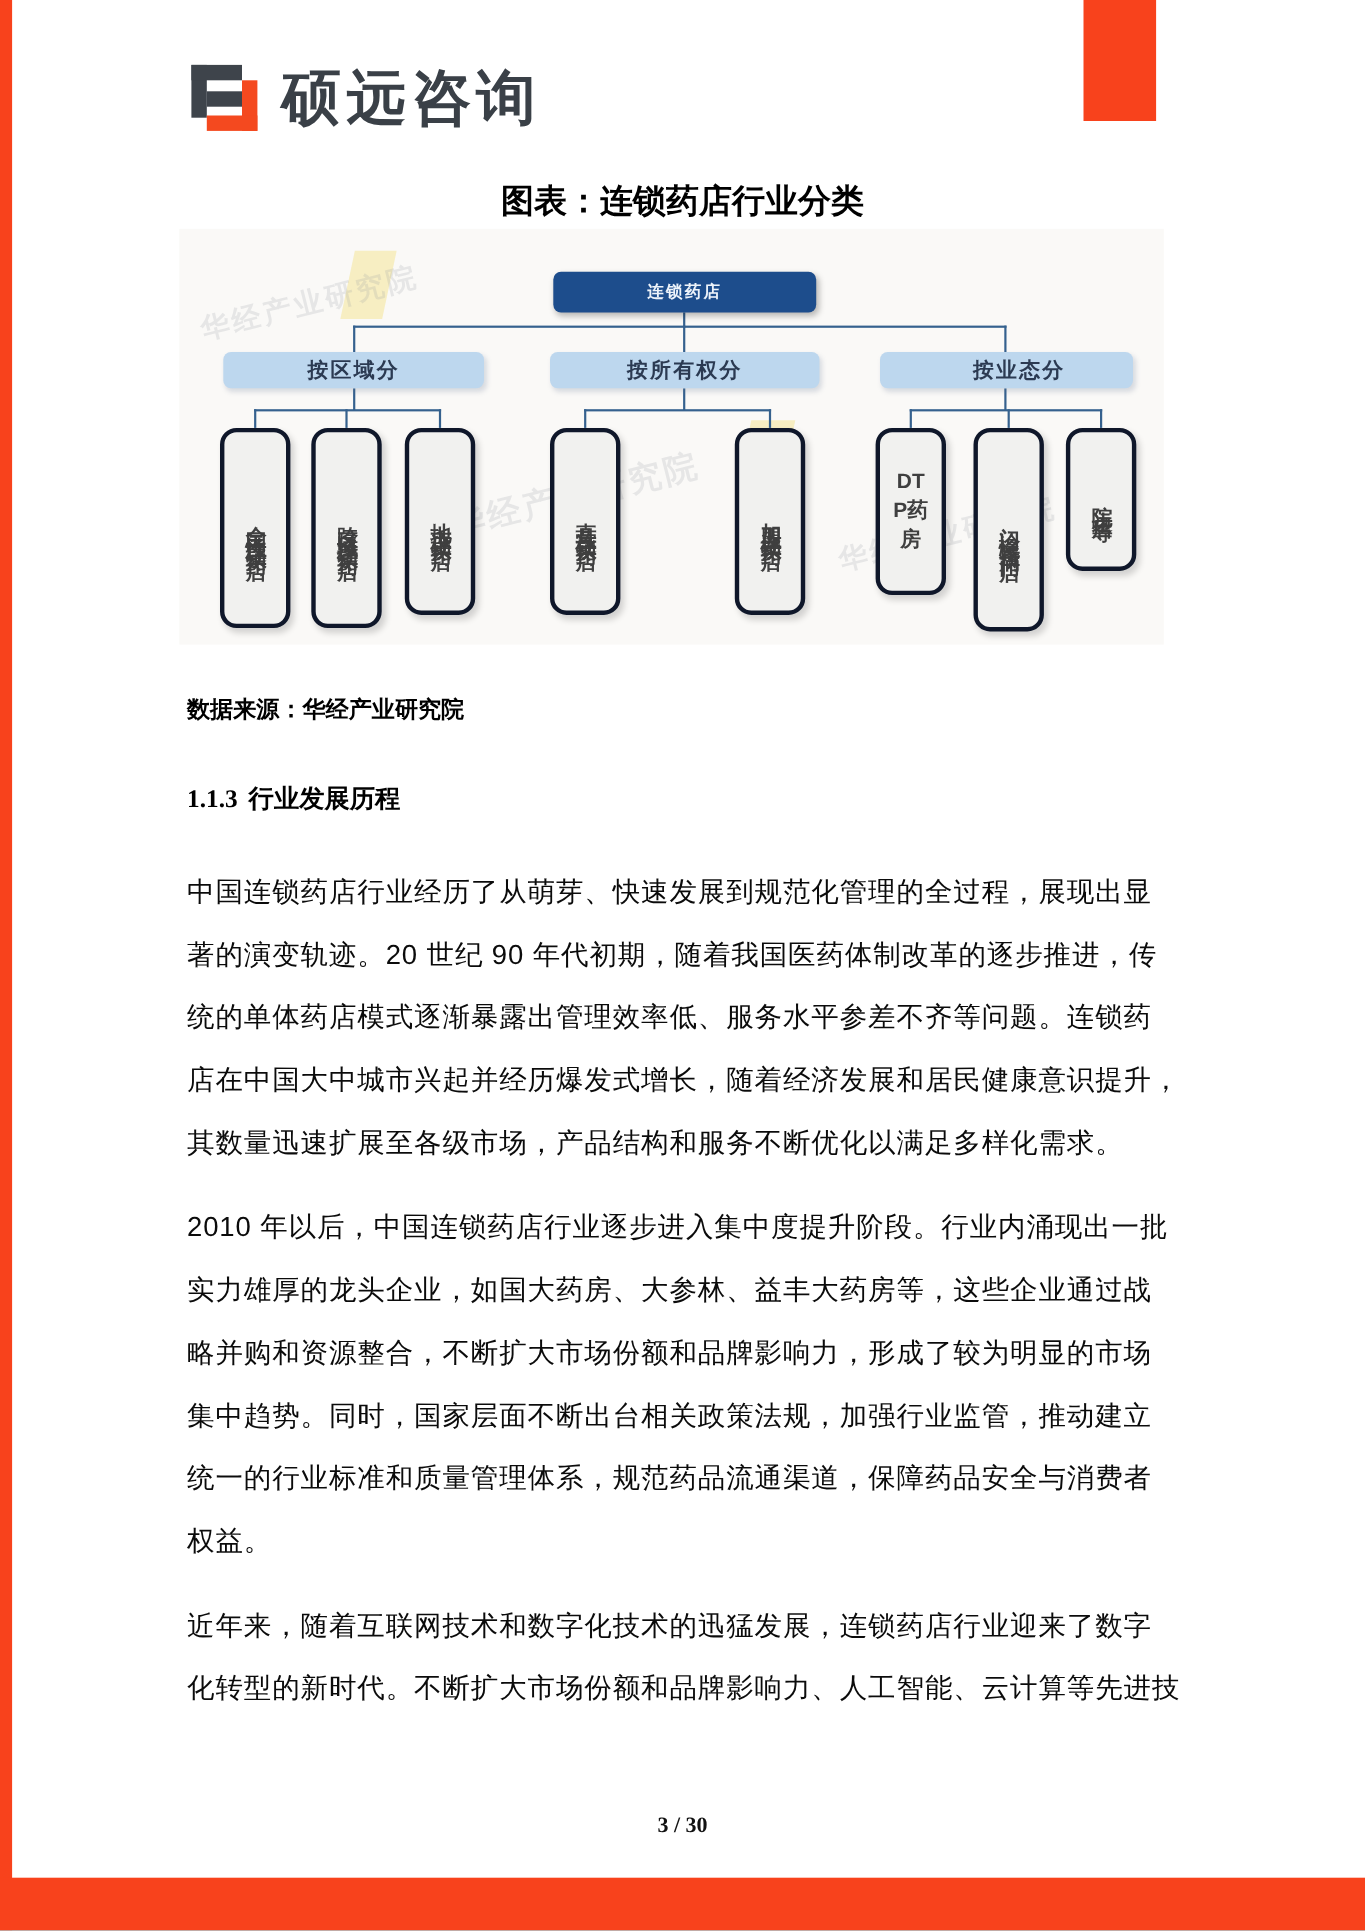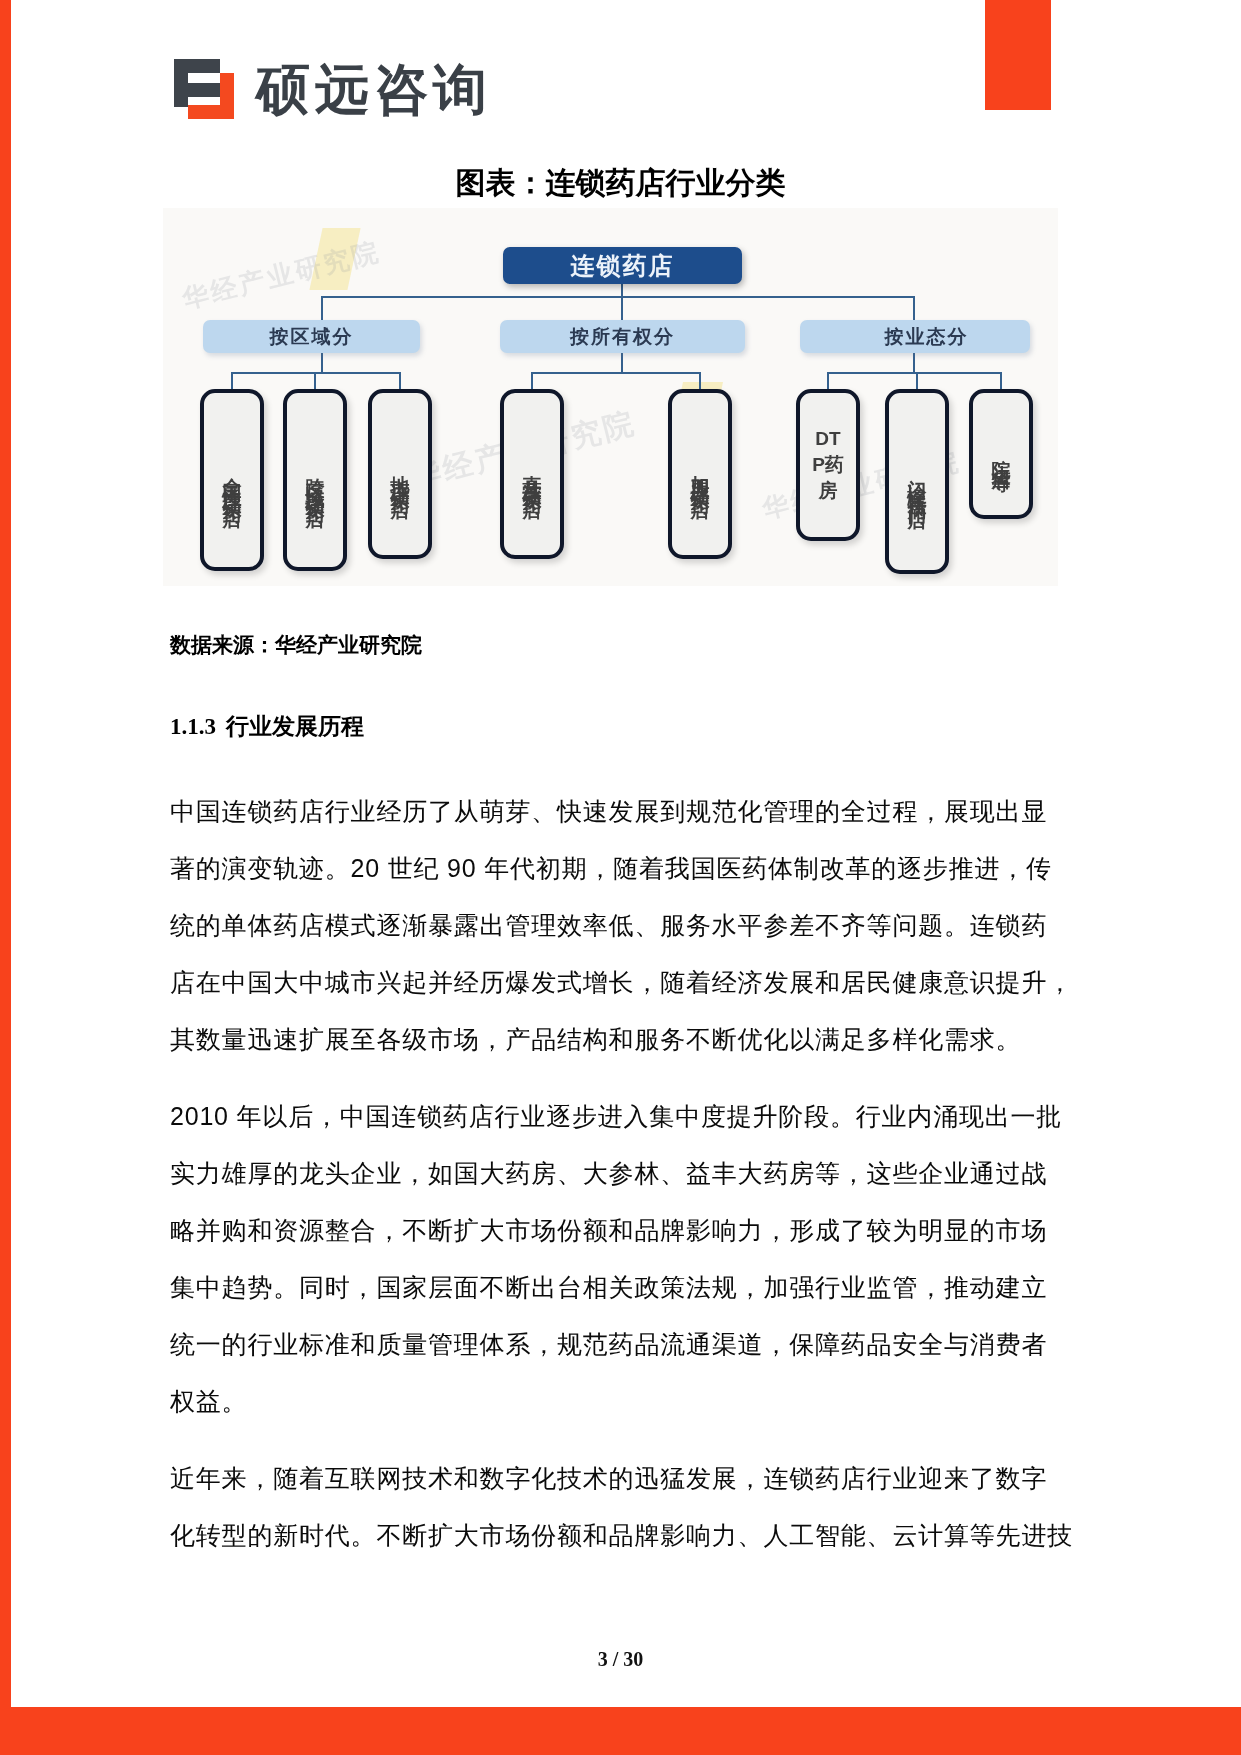--- a/index.html
+++ b/index.html
@@ -14,21 +14,21 @@
   .accent-corner{position:absolute;left:985px;top:0;width:66px;height:110px;background:#F8421C;}
   
   .logo{position:absolute;left:170px;top:55px;display:flex;align-items:center;}
   .logo-icon{width:68px;height:68px;display:block;}
   .logo-text{margin-left:18px;font-size:54px;font-weight:600;color:#3A4047;letter-spacing:5px;line-height:68px;}
   
   .figure-title{position:absolute;left:0;top:163px;width:1241px;text-align:center;
     font-size:30px;font-weight:700;color:#000;}
   .figure-bg{position:absolute;left:163px;top:208px;width:895px;height:378px;background:#FAF9F7;}
   .node{position:absolute;box-sizing:border-box;display:flex;align-items:center;justify-content:center;}
-  .root-node{background:#1D4D8C;color:#EDF3FA;font-size:24px;font-weight:700;border-radius:7px;
+  .root-node{background:#1D4D8C;color:#EDF3FA;font-size:15px;font-weight:700;border-radius:7px;
     letter-spacing:2px;box-shadow:2px 3px 6px rgba(0,0,0,.28);}
   .cat-node{background:#BDD7EE;color:#2B3A52;font-size:19px;font-weight:600;border-radius:7px;
     letter-spacing:2px;box-shadow:2px 3px 5px rgba(90,110,140,.22);}
   .leaf-node{background:#F1F1EF;border:4px solid #0f172a;border-radius:15px;
     box-shadow:3px 4px 6px rgba(0,0,0,.16);color:#3F3F3F;font-weight:700;font-size:19px;}
   .leaf-node .v{writing-mode:vertical-rl;text-orientation:upright;letter-spacing:5px;}
   .leaf-node .h{width:34px;word-break:break-all;text-align:center;line-height:26px;}
   .conn{position:absolute;background:#35618E;}
   .wm-text{position:absolute;color:#8e949c;opacity:.18;font-size:26px;font-weight:700;
     transform:rotate(-14deg);letter-spacing:3px;white-space:nowrap;pointer-events:none;}
@@ -93,21 +93,21 @@
   <div class="conn" style="left:699px;top:372px;width:2px;height:17px;"></div>
 
   <div class="conn" style="left:913px;top:353px;width:2px;height:20px;"></div>
   <div class="conn" style="left:827px;top:372px;width:175px;height:2px;"></div>
   <div class="conn" style="left:827px;top:372px;width:2px;height:17px;"></div>
   <div class="conn" style="left:916px;top:372px;width:2px;height:17px;"></div>
   <div class="conn" style="left:1000px;top:372px;width:2px;height:17px;"></div>
 
   <div class="node root-node" style="left:503px;top:247px;width:239px;height:37px;">连锁药店</div>
 
-  <div class="node cat-node" style="left:203px;top:320px;width:217px;height:33px;">按区域分</div>
+  <div class="node cat-node" style="left:203px;top:320px;width:237px;height:33px;">按区域分</div>
   <div class="node cat-node" style="left:500px;top:320px;width:245px;height:33px;">按所有权分</div>
   <div class="node cat-node" style="left:800px;top:320px;width:230px;height:33px;padding-left:23px;">按业态分</div>
 
   <div class="node leaf-node" style="left:200px;top:389px;width:64px;height:182px;">
     <span class="v">全国性连锁药店</span>
     </div>
   <div class="node leaf-node" style="left:283px;top:389px;width:64px;height:182px;">
     <span class="v">跨区域连锁药店</span>
     </div>
   <div class="node leaf-node" style="left:368px;top:389px;width:64px;height:170px;">

